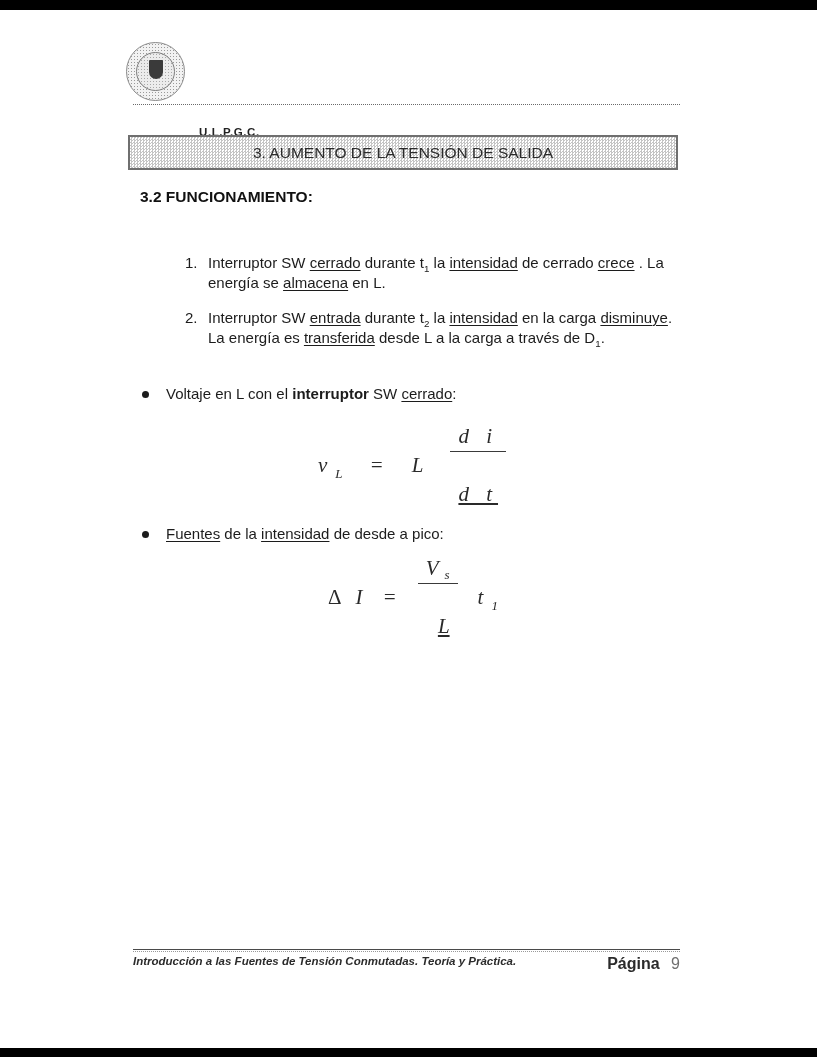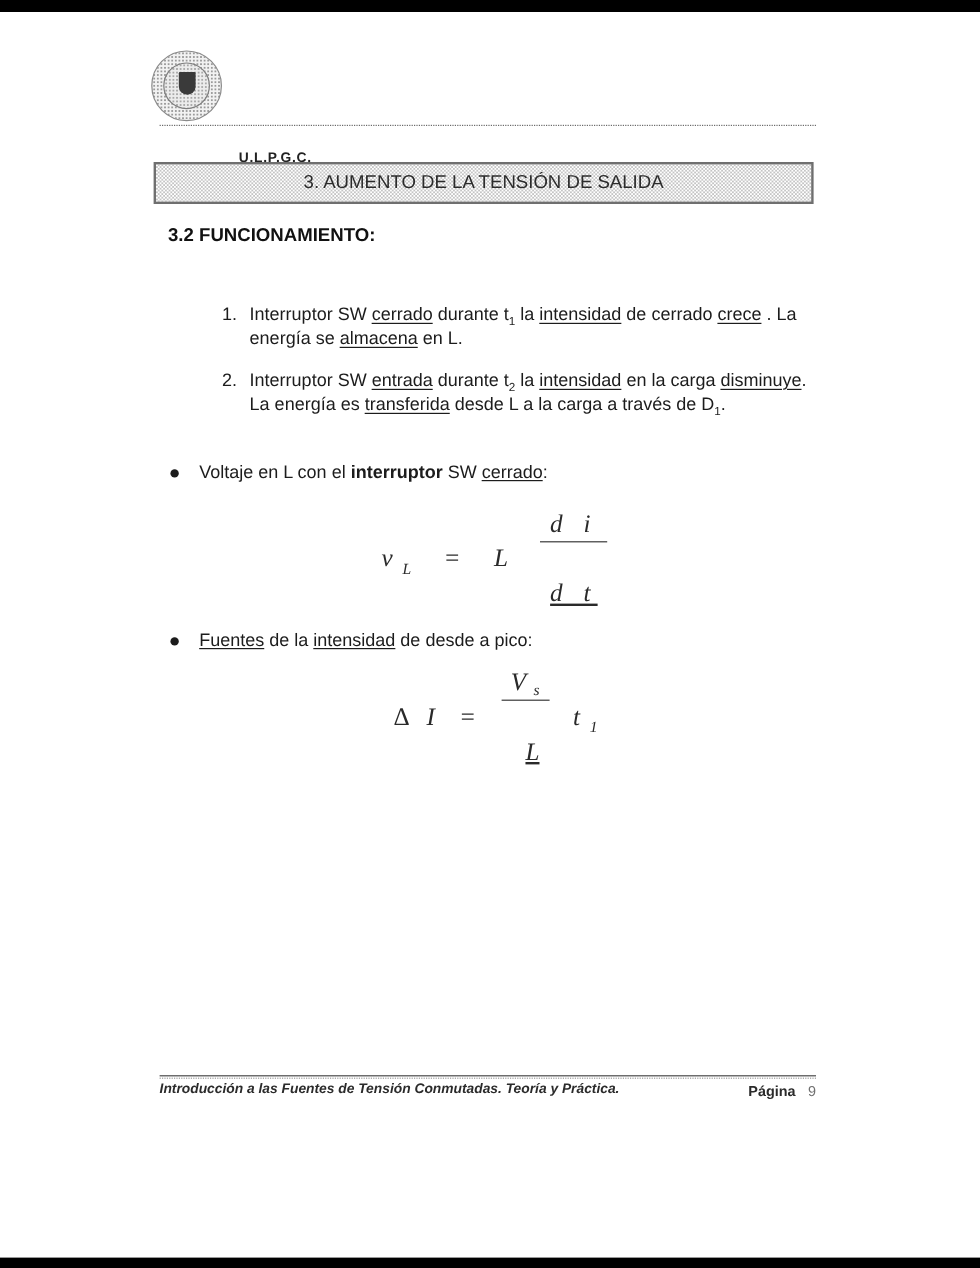--- a/index.html
+++ b/index.html
@@ -97,25 +97,25 @@
   .delta { font-style: normal; }
   .frac { display: inline-flex; flex-direction: column; align-items: flex-end; gap: 28px; }
   .frac .num-row {
     padding: 0 8px 2px 8px; border-bottom: 1px solid #3a3a3a;
     letter-spacing: 6px; white-space: pre;
   }
   .frac .den-row { padding: 2px 8px 0 8px; letter-spacing: 6px; white-space: pre; text-decoration: underline; }
   .frac .nsub { font-size: 13px; position: relative; top: 4px; letter-spacing: 0; margin-left: 6px; }
 
   
-  #footer { position: absolute; left: 133px; top: 896px; width: 547px; }
+  #footer { position: absolute; left: 133px; top: 949px; width: 547px; }
   #footer-rule { height: 3px; border-top: 1px solid #4a4a4a; border-bottom: 1px dotted #9a9a9a; }
   #footer-row { display: flex; justify-content: space-between; margin-top: 3px; }
   #footer-title { font-size: 11.5px; font-weight: bold; font-style: italic; color: #2b2b2b; }
-  #footer-page { font-size: 12px; }
+  #footer-page { font-size: 16px; }
   #footer-page .plabel { font-weight: bold; color: #2b2b2b; }
   #footer-page .pnum { color: #6f6f6f; margin-left: 7px; }
 
   
   .u { text-decoration: underline; text-underline-offset: 2px; text-decoration-thickness: 1px; }
   .b { font-weight: bold; }
   sub { font-size: 0.65em; line-height: 0; }
 </style>
 </head>
 <body>

